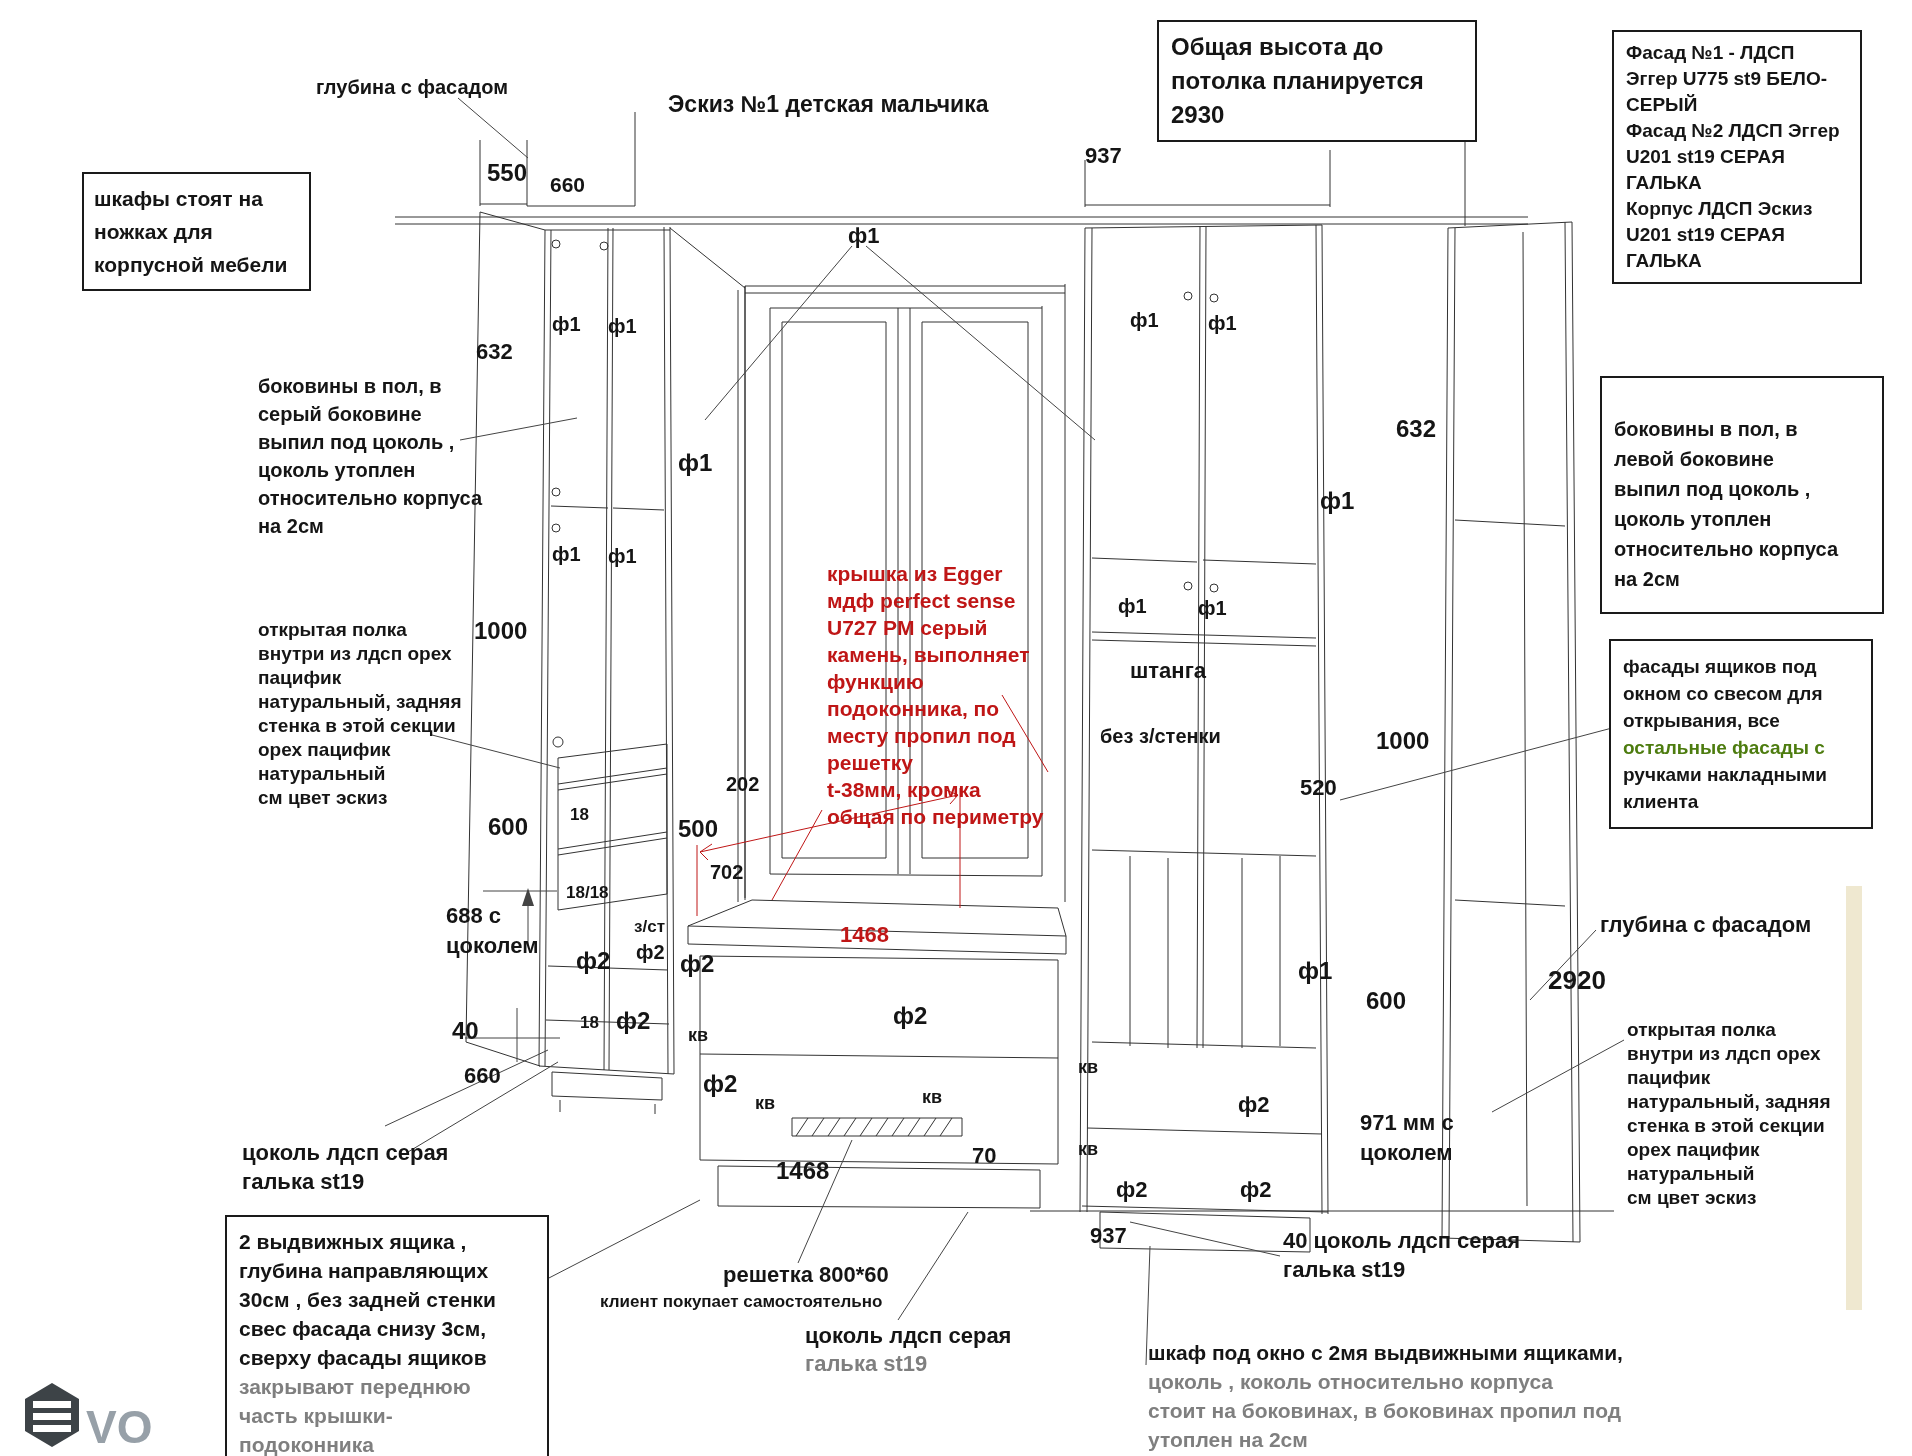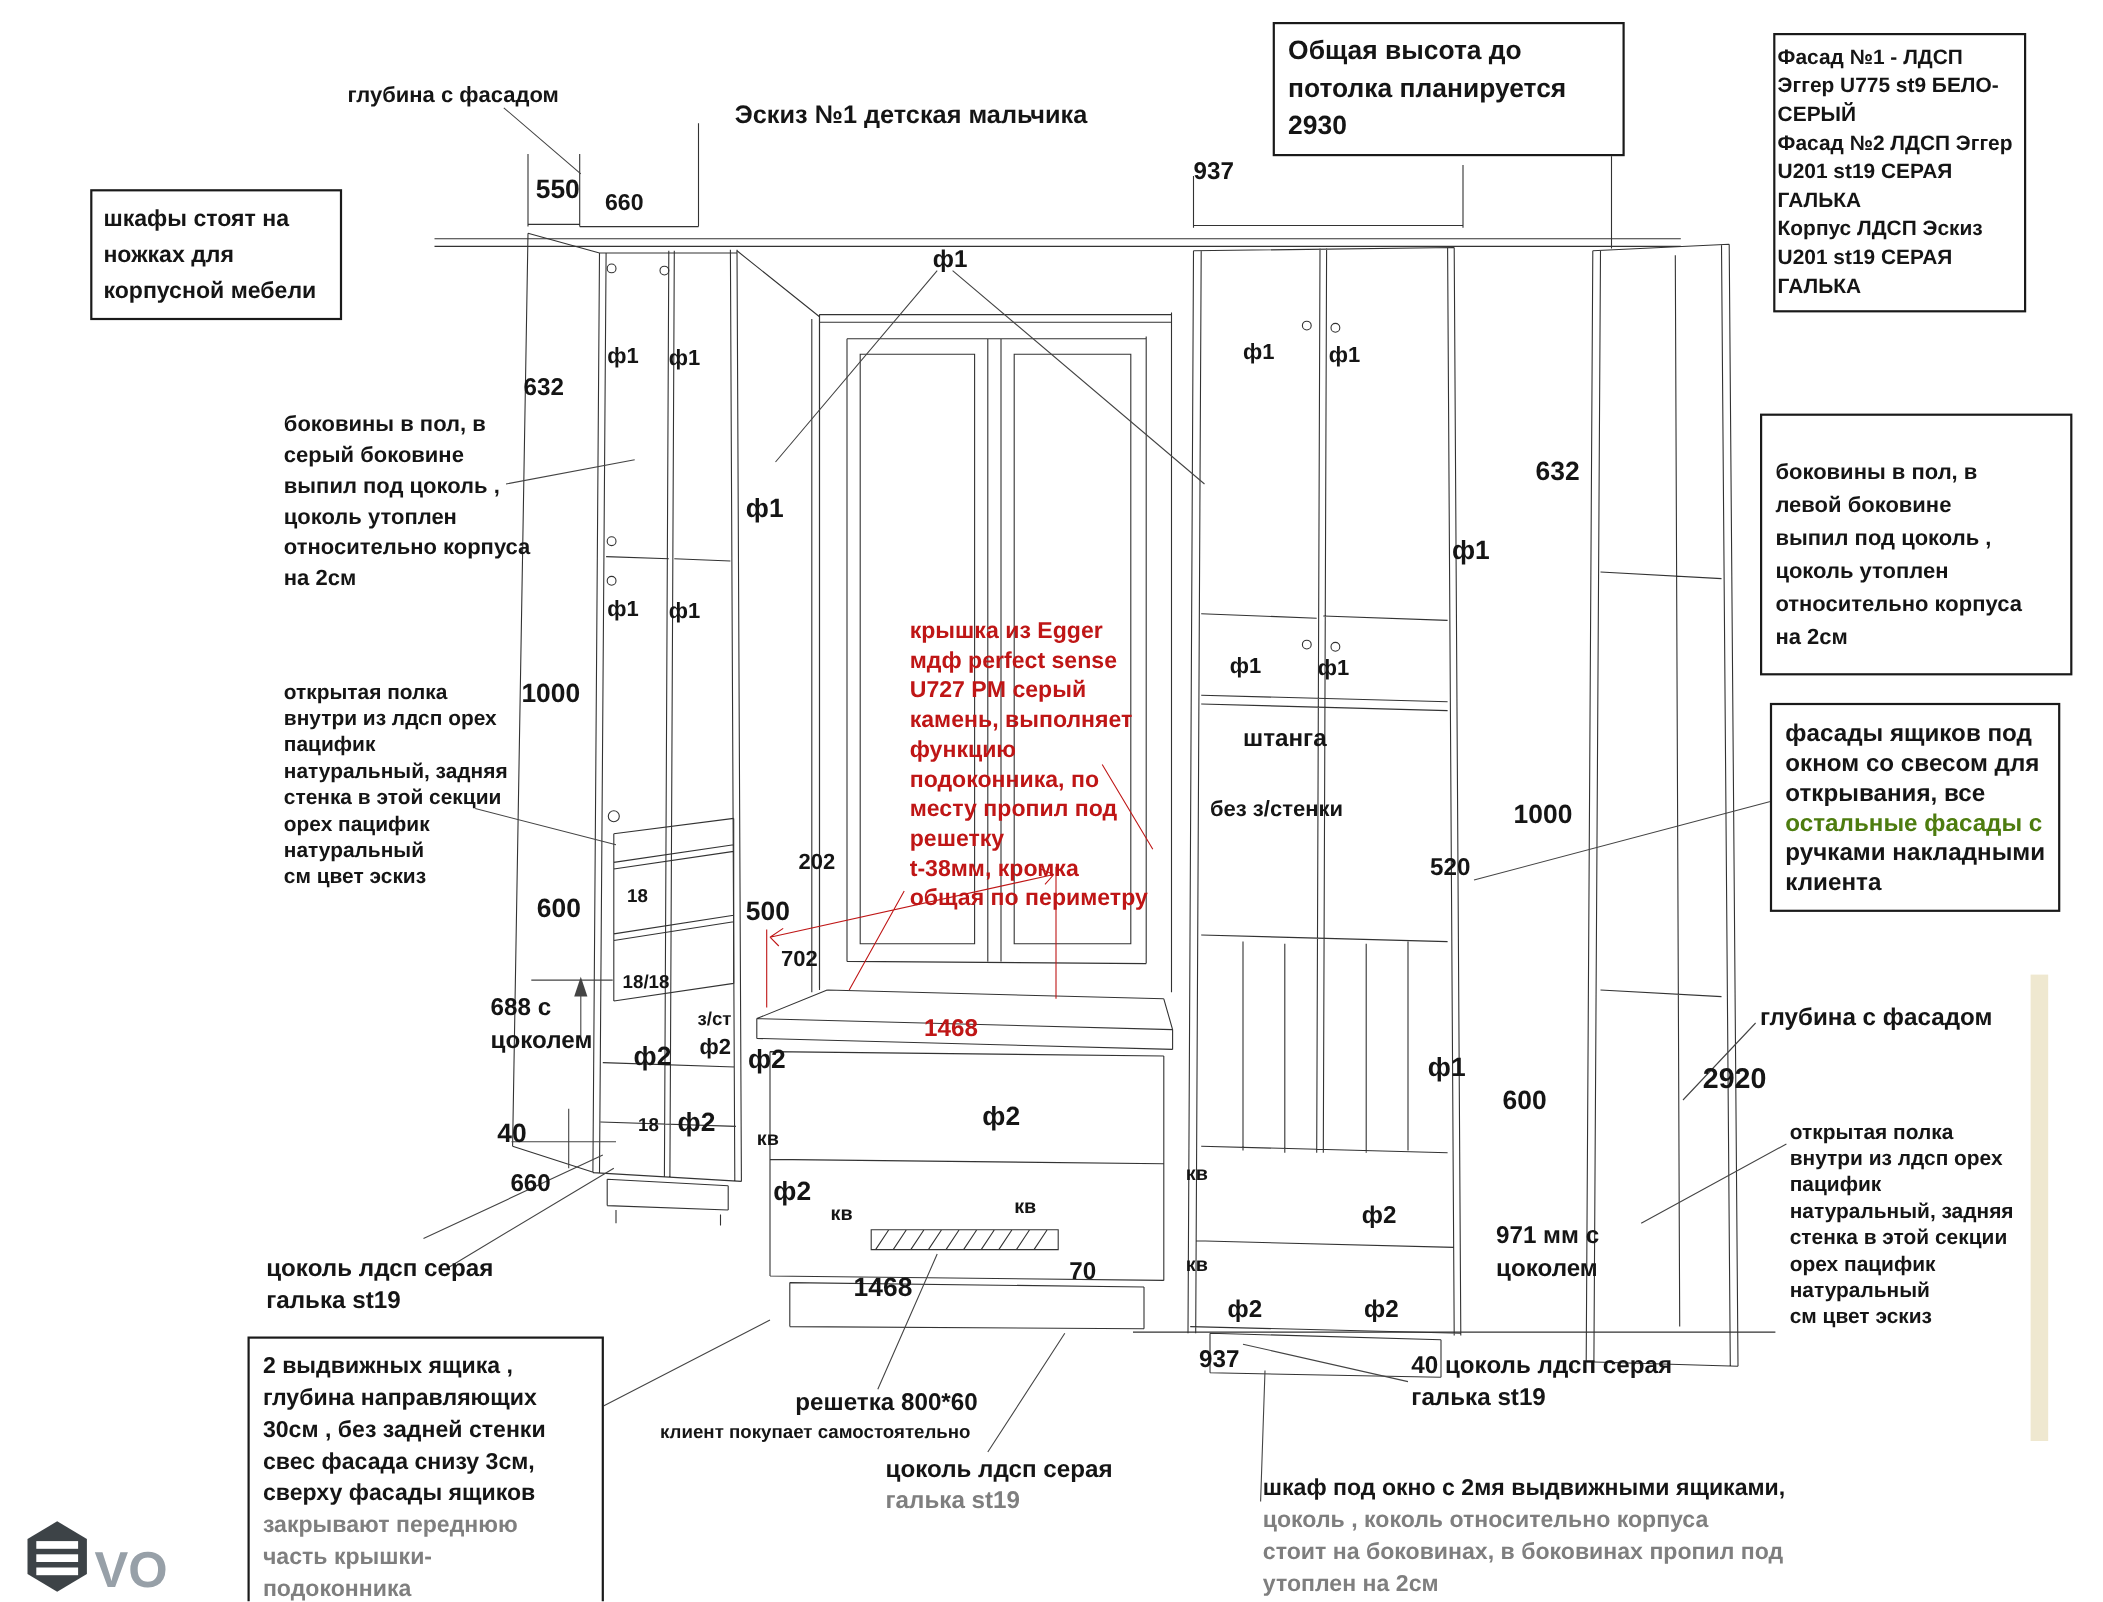--- a/index.html
+++ b/index.html
@@ -93,21 +93,21 @@
         <div class="ln" style="color: rgb(21, 21, 21);">глубина с фасадом</div>
       </div>
       <div class="blk" style="left: 668px; top: 55px; font-size: 23px; line-height: 28px; margin-top: 35px;">
         <div class="ln" style="color: rgb(21, 21, 21);">Эскиз №1 детская мальчика</div>
       </div>
       <div class="blk bordered" style="left: 1157px; top: 20px; width: 292px; padding: 8px 12px; font-size: 24px; line-height: 34px;">
         <div class="ln" style="color: rgb(21, 21, 21);">Общая высота до</div>
         <div class="ln" style="color: rgb(21, 21, 21);">потолка планируется</div>
         <div class="ln" style="color: rgb(21, 21, 21);">2930</div>
       </div>
-      <div class="blk bordered" style="left: 1612px; top: 30px; width: 222px; padding: 8px 2px; font-size: 19px; line-height: 26px;">
+      <div class="blk bordered" style="left: 1612px; top: 30px; width: 222px; padding: 8px 12px; font-size: 19px; line-height: 26px;">
         <div class="ln" style="color: rgb(21, 21, 21);">Фасад №1 - ЛДСП</div>
         <div class="ln" style="color: rgb(21, 21, 21);">Эггер U775 st9 БЕЛО-</div>
         <div class="ln" style="color: rgb(21, 21, 21);">СЕРЫЙ</div>
         <div class="ln" style="color: rgb(21, 21, 21);">Фасад №2 ЛДСП Эггер</div>
         <div class="ln" style="color: rgb(21, 21, 21);">U201  st19 СЕРАЯ</div>
         <div class="ln" style="color: rgb(21, 21, 21);">ГАЛЬКА</div>
         <div class="ln" style="color: rgb(21, 21, 21);">Корпус ЛДСП Эскиз</div>
         <div class="ln" style="color: rgb(21, 21, 21);">U201  st19 СЕРАЯ</div>
         <div class="ln" style="color: rgb(21, 21, 21);">ГАЛЬКА</div>
       </div>
@@ -148,21 +148,21 @@
         <div class="ln" style="color: rgb(21, 21, 21);">без з/стенки</div>
       </div>
       <div class="blk bordered" style="left: 1600px; top: 376px; width: 256px; padding: 36px 12px 18px; font-size: 20px; line-height: 30px;">
         <div class="ln" style="color: rgb(21, 21, 21);">боковины в пол, в</div>
         <div class="ln" style="color: rgb(21, 21, 21);">левой   боковине</div>
         <div class="ln" style="color: rgb(21, 21, 21);">выпил под цоколь ,</div>
         <div class="ln" style="color: rgb(21, 21, 21);">цоколь утоплен</div>
         <div class="ln" style="color: rgb(21, 21, 21);">относительно корпуса</div>
         <div class="ln" style="color: rgb(21, 21, 21);">на 2см</div>
       </div>
-      <div class="blk bordered" style="left: 1609px; top: 639px; width: 236px; padding: 12px; font-size: 22px; line-height: 27px;">
+      <div class="blk bordered" style="left: 1609px; top: 639px; width: 236px; padding: 12px; font-size: 19px; line-height: 27px;">
         <div class="ln" style="color: rgb(21, 21, 21);">фасады ящиков под</div>
         <div class="ln" style="color: rgb(21, 21, 21);">окном со свесом для</div>
         <div class="ln" style="color: rgb(21, 21, 21);">открывания, все</div>
         <div class="ln" style="color: #4d7c0f;">остальные фасады с</div>
         <div class="ln" style="color: rgb(21, 21, 21);">ручками накладными</div>
         <div class="ln" style="color: rgb(21, 21, 21);">клиента</div>
       </div>
       <div class="blk" style="left: 1600px; top: 912px; font-size: 22px; line-height: 26px;">
         <div class="ln" style="color: rgb(21, 21, 21);">глубина с фасадом</div>
       </div>

